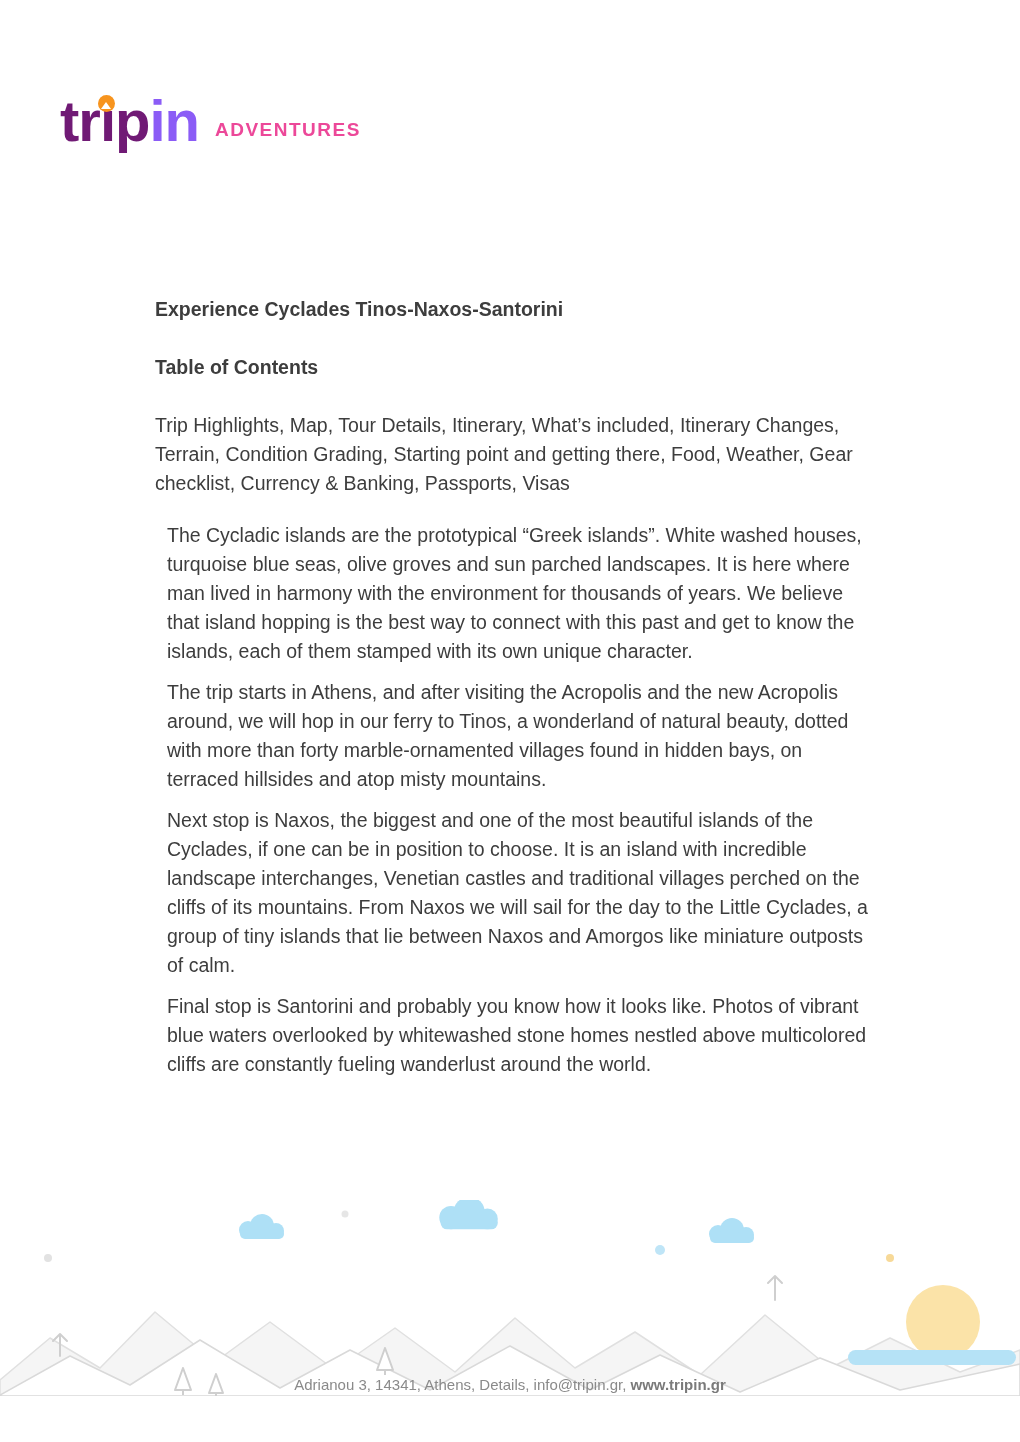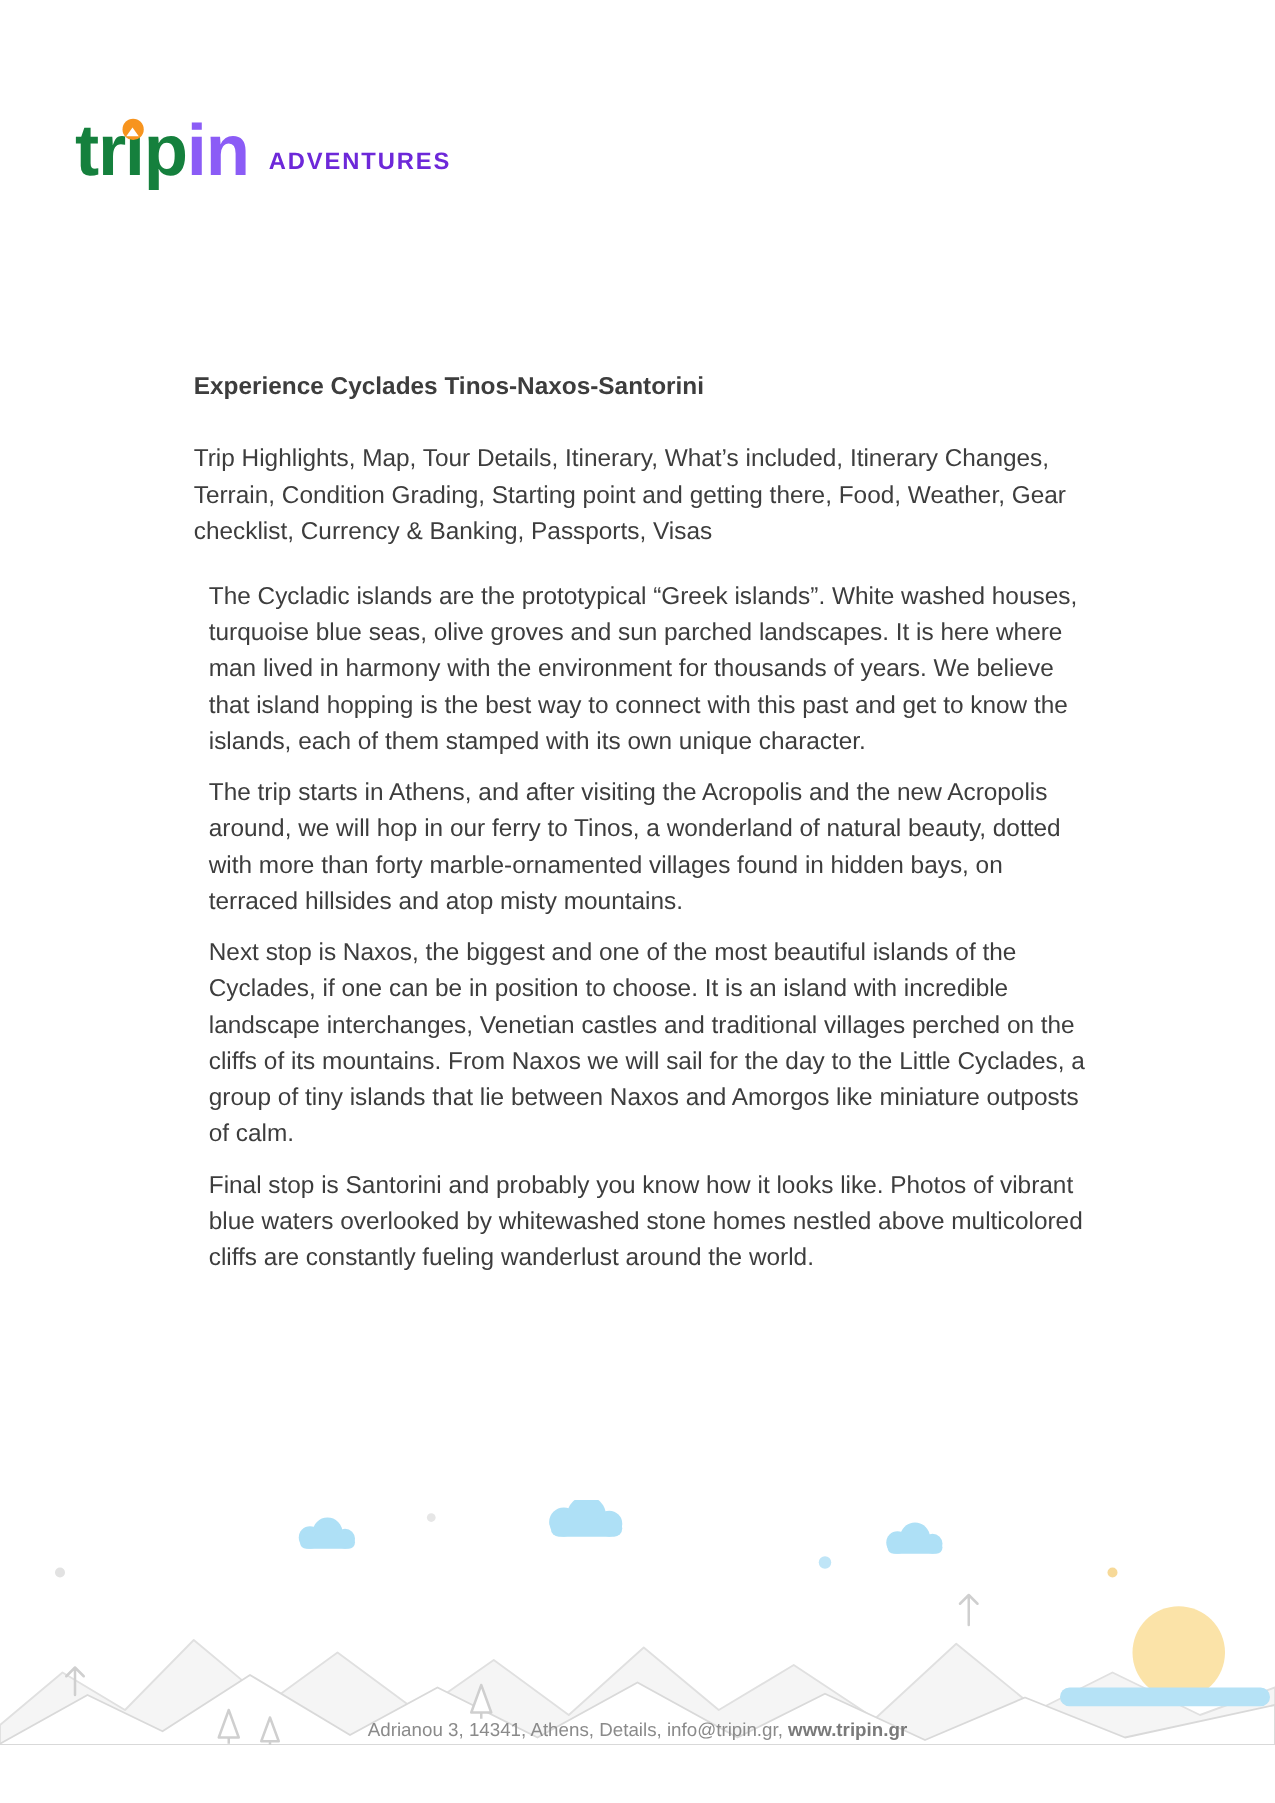--- a/index.html
+++ b/index.html
@@ -17,21 +17,21 @@
     display: flex;
     align-items: flex-end;
   }
   .wordmark {
     font-size: 58px;
     font-weight: bold;
     letter-spacing: -1px;
     line-height: 1;
     white-space: nowrap;
   }
-  .w-trip { color: #15803d; }
+  .w-trip { color: #701a75; }
   .w-in   { color: #8b5cf6; }
   .i-wrap { position: relative; display: inline-block; }
   .orange-dot {
     position: absolute;
     top: 3px; left: -2px;
     width: 17px; height: 17px;
     border-radius: 50%;
     background: #f7941e;
   }
   .dot-peak {
@@ -41,21 +41,21 @@
     border-left: 5px solid transparent;
     border-right: 5px solid transparent;
     border-bottom: 7px solid #ffffff;
   }
   .tagline {
     margin-left: 16px;
     margin-bottom: 9px;
     font-size: 19px;
     font-weight: bold;
     letter-spacing: 1.5px;
-    color: #6d28d9;
+    color: #ec4899;
   }
 
   
   .doc {
     position: absolute;
     left: 155px; top: 295px;
     width: 726px;
     color: #3d3d3d;
     font-size: 19.5px;
     line-height: 29px;
@@ -96,20 +96,21 @@
 
 <div class="logo">
   <div class="wordmark"><span class="w-trip"><span>tr</span><span class="i-wrap"><span class="i-stem">ı</span><span class="orange-dot">
             <span class="dot-peak"></span>
           </span></span><span>p</span></span><span class="w-in">in</span></div>
   <div class="tagline">ADVENTURES</div>
 </div>
 
 <div class="doc">
   <h1>Experience Cyclades Tinos-Naxos-Santorini</h1>
+  <h2>Table of Contents</h2>
   <p class="toc-list">Trip Highlights, Map, Tour Details, Itinerary, What’s included, Itinerary Changes, Terrain, Condition Grading, Starting point and getting there, Food, Weather, Gear checklist, Currency &amp; Banking, Passports, Visas</p>
   <p class="bodytext">The Cycladic islands are the prototypical “Greek islands”. White washed houses, turquoise blue seas, olive groves and sun parched landscapes. It is here where man lived in harmony with the environment for thousands of years. We believe that island hopping is the best way to connect with this past and get to know the islands, each of them stamped with its own unique character.</p>
   <p class="bodytext">The trip starts in Athens, and after visiting the Acropolis and the new Acropolis around, we will hop in our ferry to Tinos, a wonderland of natural beauty, dotted with more than forty marble-ornamented villages found in hidden bays, on terraced hillsides and atop misty mountains.</p>
   <p class="bodytext">Next stop is Naxos, the biggest and one of the most beautiful islands of the Cyclades, if one can be in position to choose. It is an island with incredible landscape interchanges, Venetian castles and traditional villages perched on the cliffs of its mountains. From Naxos we will sail for the day to the Little Cyclades, a group of tiny islands that lie between Naxos and Amorgos like miniature outposts of calm.</p>
   <p class="bodytext">Final stop is Santorini and probably you know how it looks like. Photos of vibrant blue waters overlooked by whitewashed stone homes nestled above multicolored cliffs are constantly fueling wanderlust around the world.</p>
 </div>
 
 <svg class="footer-art" viewBox="0 0 1020 196" xmlns="http://www.w3.org/2000/svg">
   <defs>
     <g id="cloud">

